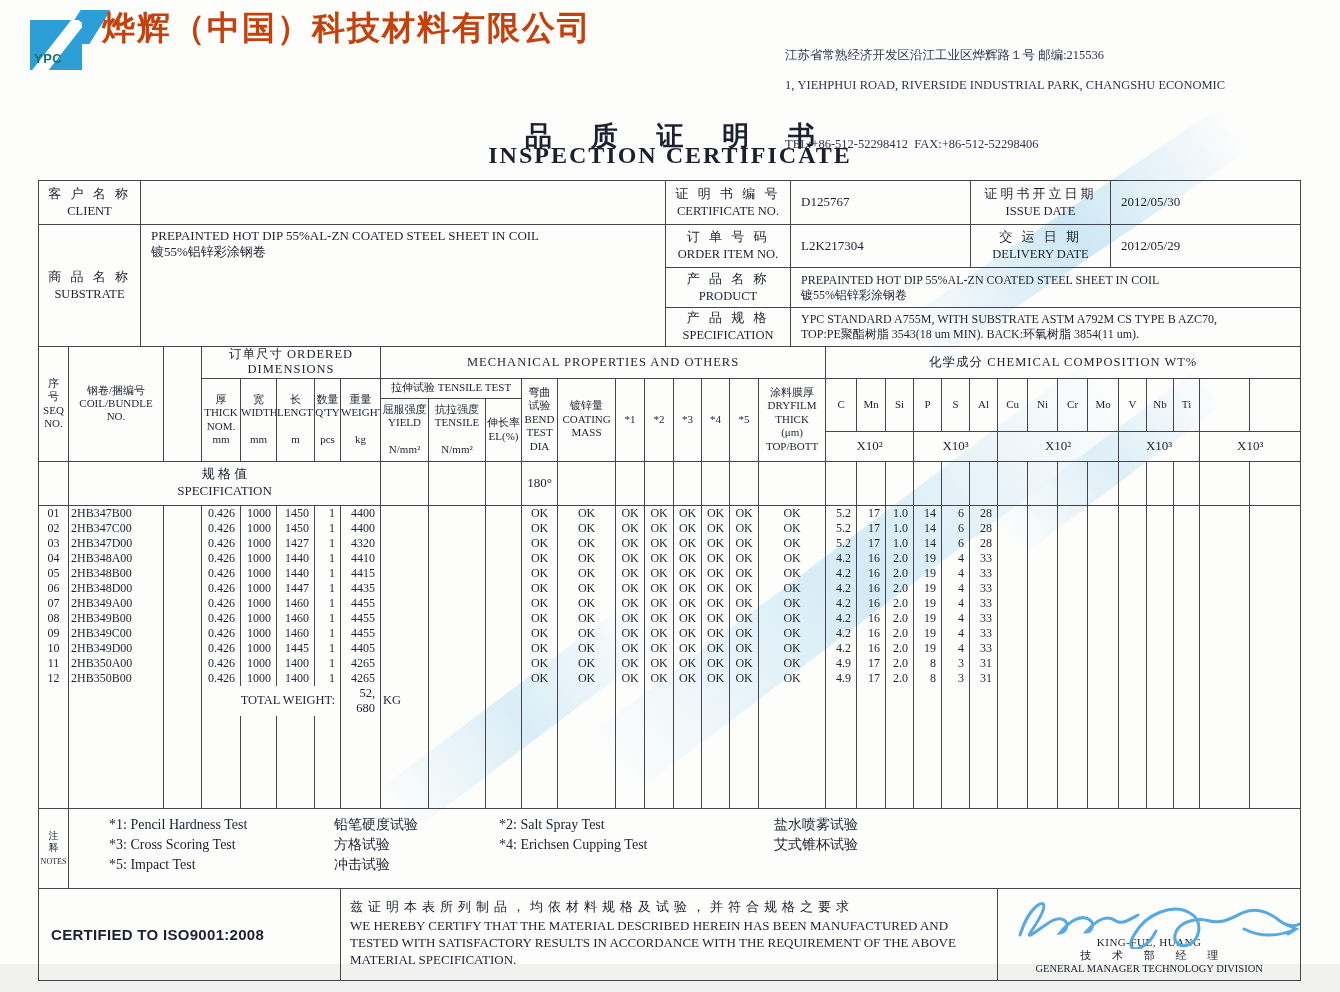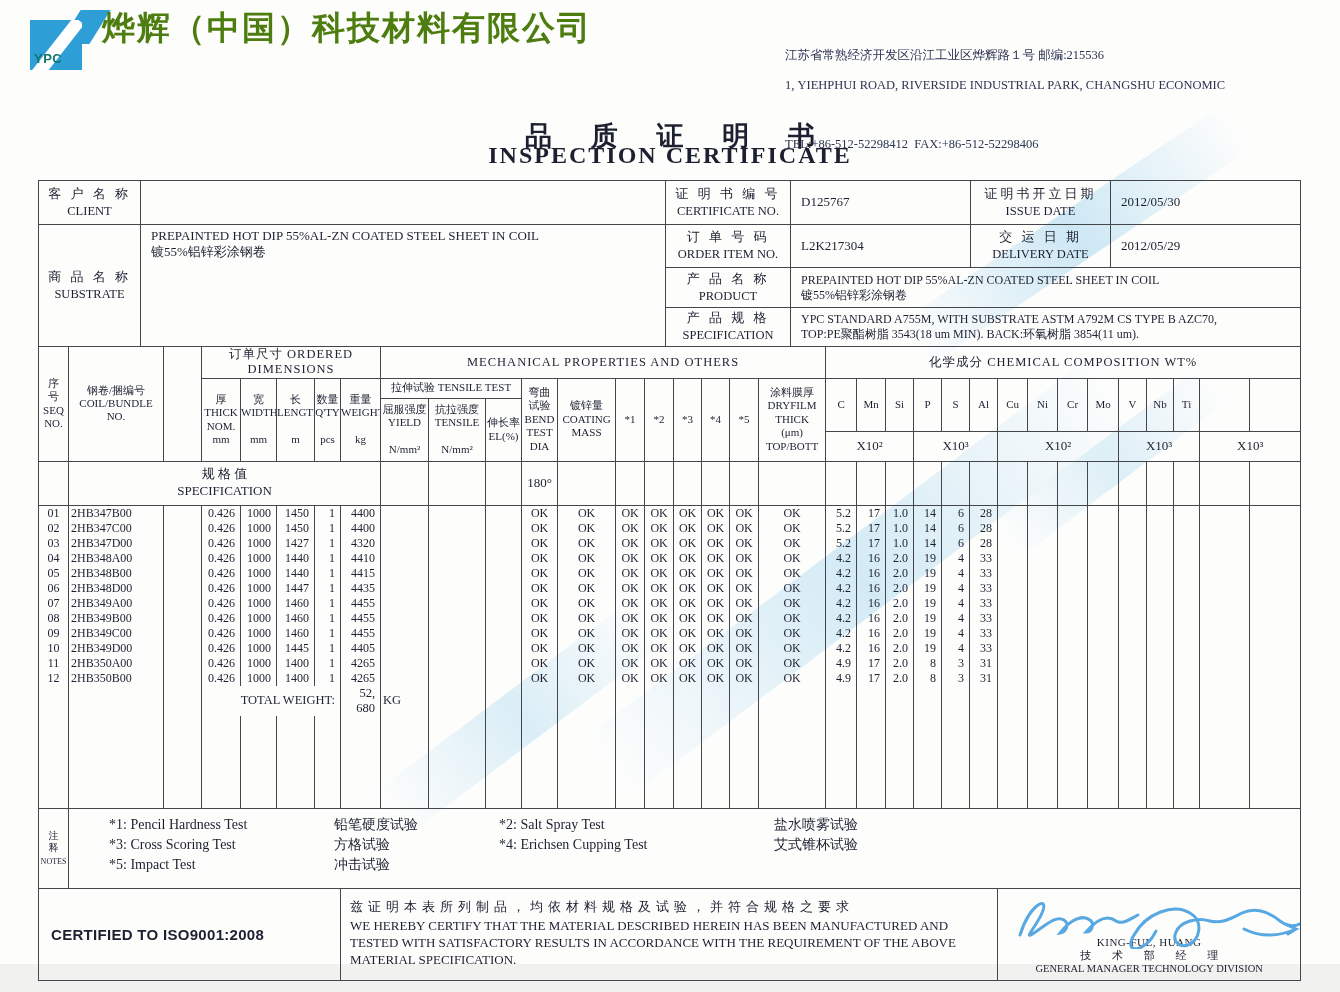--- a/index.html
+++ b/index.html
@@ -16,21 +16,21 @@
   .wm-b4{left:980px;top:440px;width:260px;height:44px;transform:rotate(-37deg);opacity:.5;}
   .bottom-strip{position:absolute;left:0;bottom:0;width:100%;height:28px;background:#f1f1ef;z-index:1;}
   
   .logo{position:absolute;left:30px;top:10px;width:70px;height:60px;z-index:2;}
   .logo .sq{position:absolute;left:0;bottom:0;width:52px;height:50px;background:#2d9fd6;overflow:hidden;}
   .logo .stripe{position:absolute;left:18px;top:-8px;width:13px;height:80px;background:#ffffff;transform:rotate(38deg);}
   .logo .para{position:absolute;right:0;top:0;width:30px;height:34px;background:#2d9fd6;transform:skewX(-32deg);}
   .logo .txt{position:absolute;left:4px;bottom:4px;color:#0f766e;font-family:"Liberation Sans",sans-serif;
              font-weight:bold;font-size:13px;letter-spacing:.5px;}
   .company-cn{position:absolute;left:102px;top:6px;z-index:2;font-family:"Liberation Sans",sans-serif;
-              font-weight:bold;font-size:33px;color:#4d7c0f;letter-spacing:2px;}
+              font-weight:bold;font-size:33px;color:#c2410c;letter-spacing:2px;}
   .company-en{position:absolute;left:104px;top:46px;z-index:2;font-family:"Liberation Sans",sans-serif;
               font-weight:bold;font-size:16.5px;color:#9a9a9c;letter-spacing:.8px;}
   .address{position:absolute;left:785px;top:48px;z-index:2;font-size:12.5px;line-height:1.18;
            color:#2b3352;white-space:pre;}
   .title-cn{position:absolute;left:0;top:118px;width:1340px;text-align:center;z-index:2;
             font-size:27px;font-weight:bold;letter-spacing:16px;text-indent:16px;}
   .title-en{position:absolute;left:0;top:142px;width:1340px;text-align:center;z-index:2;
             font-size:24px;font-weight:bold;letter-spacing:2px;}
   
   table{border-collapse:collapse;table-layout:fixed;z-index:2;position:absolute;left:38px;}

